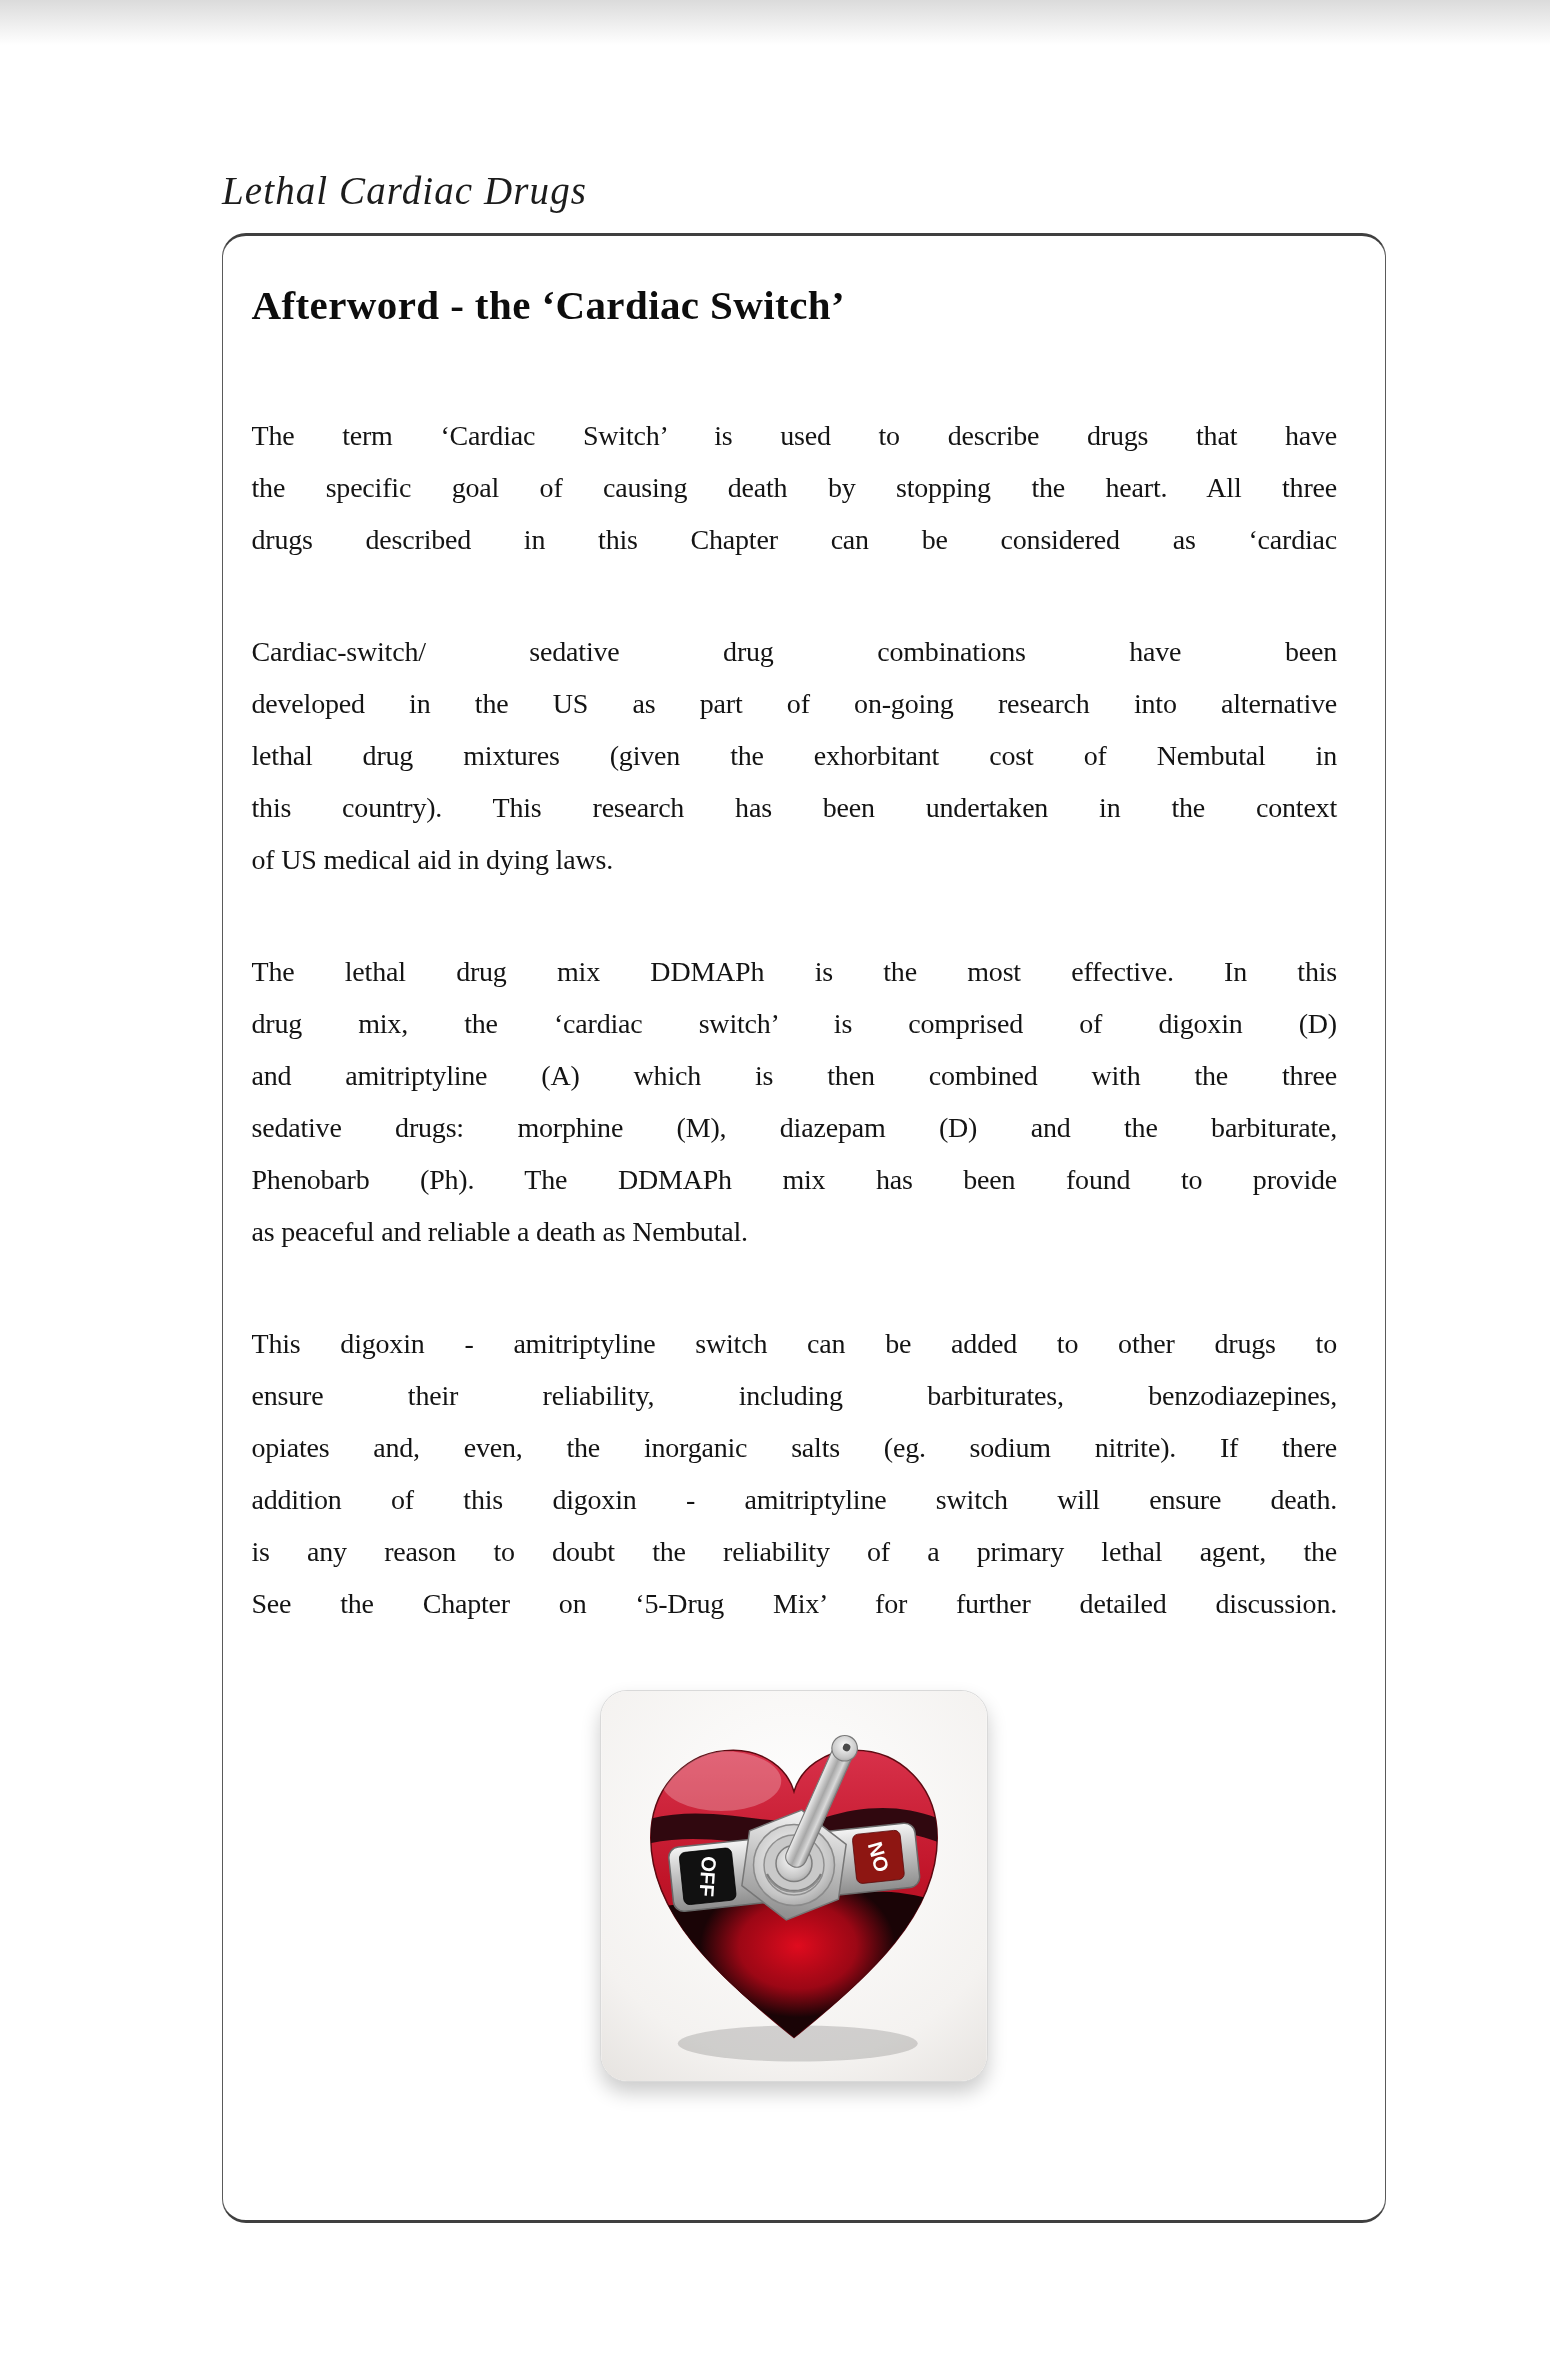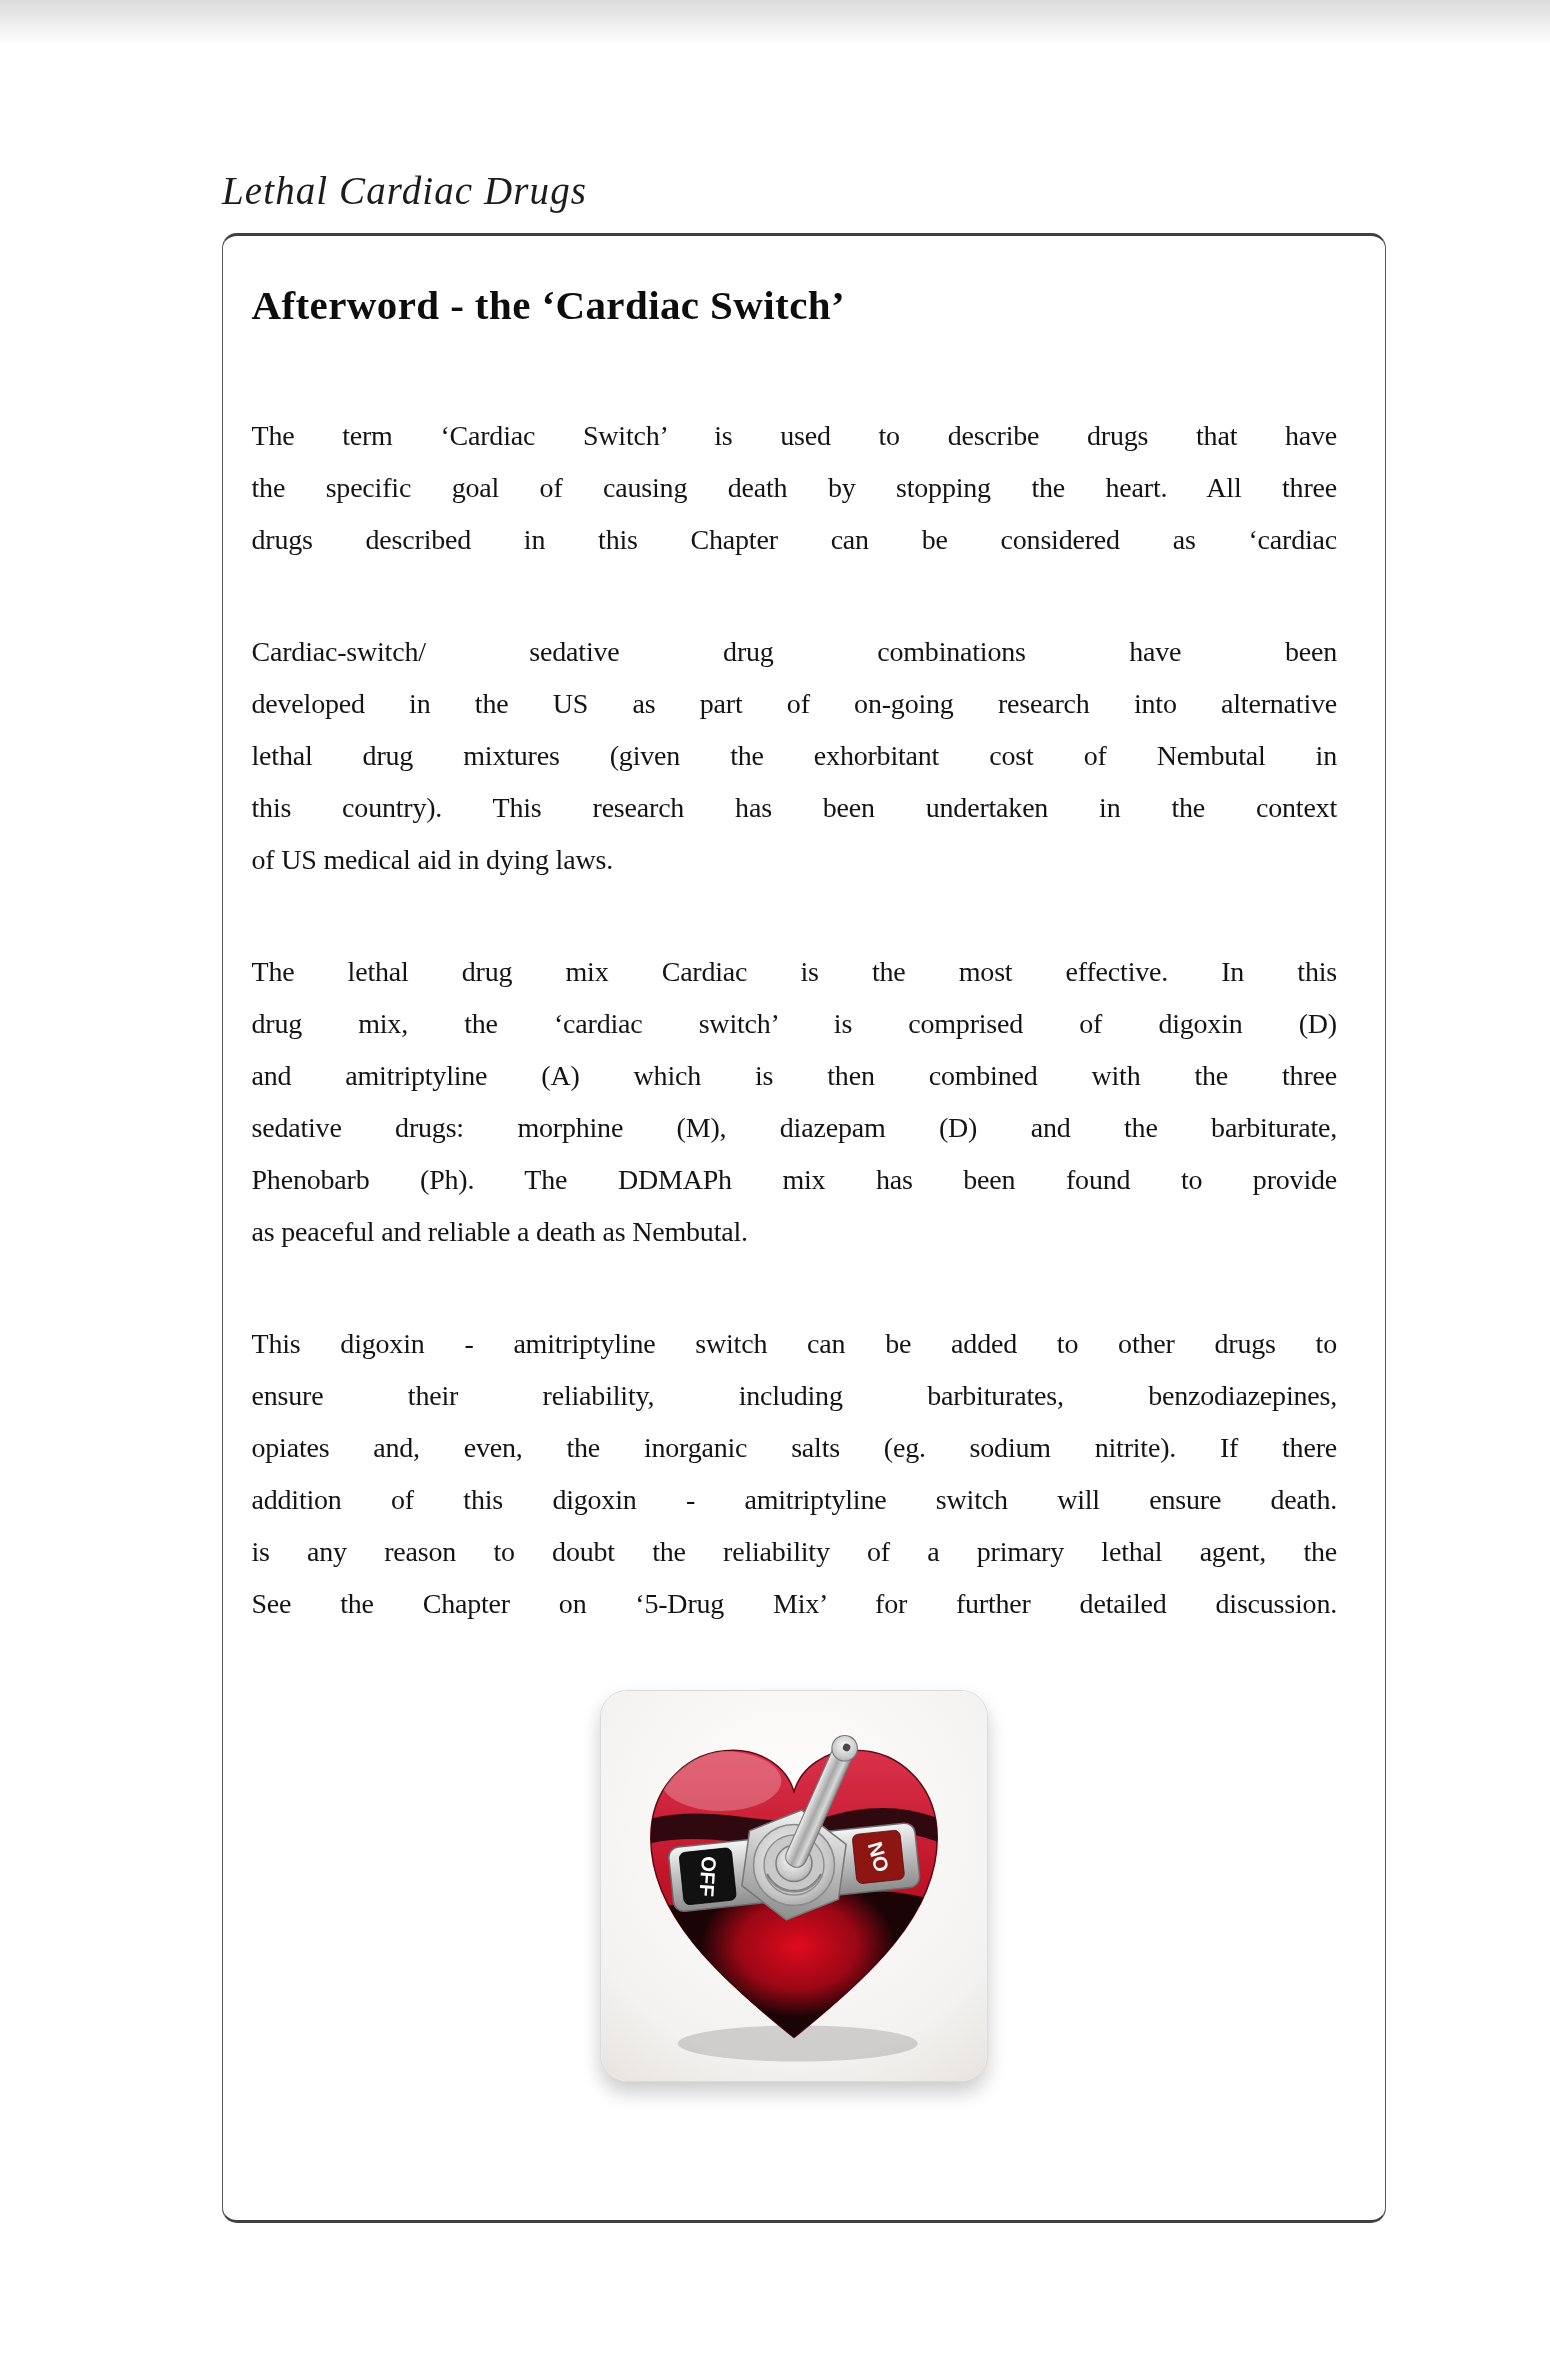--- a/index.html
+++ b/index.html
@@ -13,21 +13,21 @@
   }
   .running-header{
     position:absolute;left:222px;top:168px;width:1164px;
     text-align:left;font-style:italic;font-size:39px;line-height:45px;
     letter-spacing:1.1px;color:#1c1c1c;
   }
   .card{
     position:absolute;left:222px;top:233px;width:1164px;height:1990px;
     box-sizing:border-box;
     border:1.5px solid #5a5a5a;border-top:3px solid #3f3f3f;border-bottom:3px solid #3f3f3f;
-    border-radius:15px;background:#ffffff;
+    border-radius:24px;background:#ffffff;
     padding:39px 48px 0 28.5px;
   }
   .box-heading{
     font-size:41px;font-weight:bold;line-height:60px;margin:0 0 75px 0;
     letter-spacing:0.4px;color:#0d0d0d;
   }
   .para{margin:0 0 60px 0;}
   .ln{
     font-size:28px;line-height:52px;height:52px;letter-spacing:-0.2px;
     text-align:justify;text-align-last:justify;color:#141414;
@@ -62,21 +62,21 @@
 
     <div class="para">
       <div class="ln">Cardiac-switch/ sedative drug combinations have been</div>
       <div class="ln">developed in the US as part of on-going research into alternative</div>
       <div class="ln">lethal drug mixtures (given the exhorbitant cost of Nembutal in</div>
       <div class="ln">this country). This research has been undertaken in the context</div>
       <div class="ln last">of US medical aid in dying laws.</div>
     </div>
 
     <div class="para">
-      <div class="ln">The lethal drug mix Cardiac is the most effective. In this</div>
+      <div class="ln">The lethal drug mix DDMAPh is the most effective. In this</div>
       <div class="ln">drug mix, the ‘cardiac switch’ is comprised of digoxin (D)</div>
       <div class="ln">and amitriptyline (A) which is then combined with the three</div>
       <div class="ln">sedative drugs: morphine (M), diazepam (D) and the barbiturate,</div>
       <div class="ln">Phenobarb (Ph). The DDMAPh mix has been found to provide</div>
       <div class="ln last">as peaceful and reliable a death as Nembutal.</div>
     </div>
 
     <div class="para">
       <div class="ln">This digoxin - amitriptyline switch can be added to other drugs to</div>
       <div class="ln">ensure their reliability, including barbiturates, benzodiazepines,</div>

